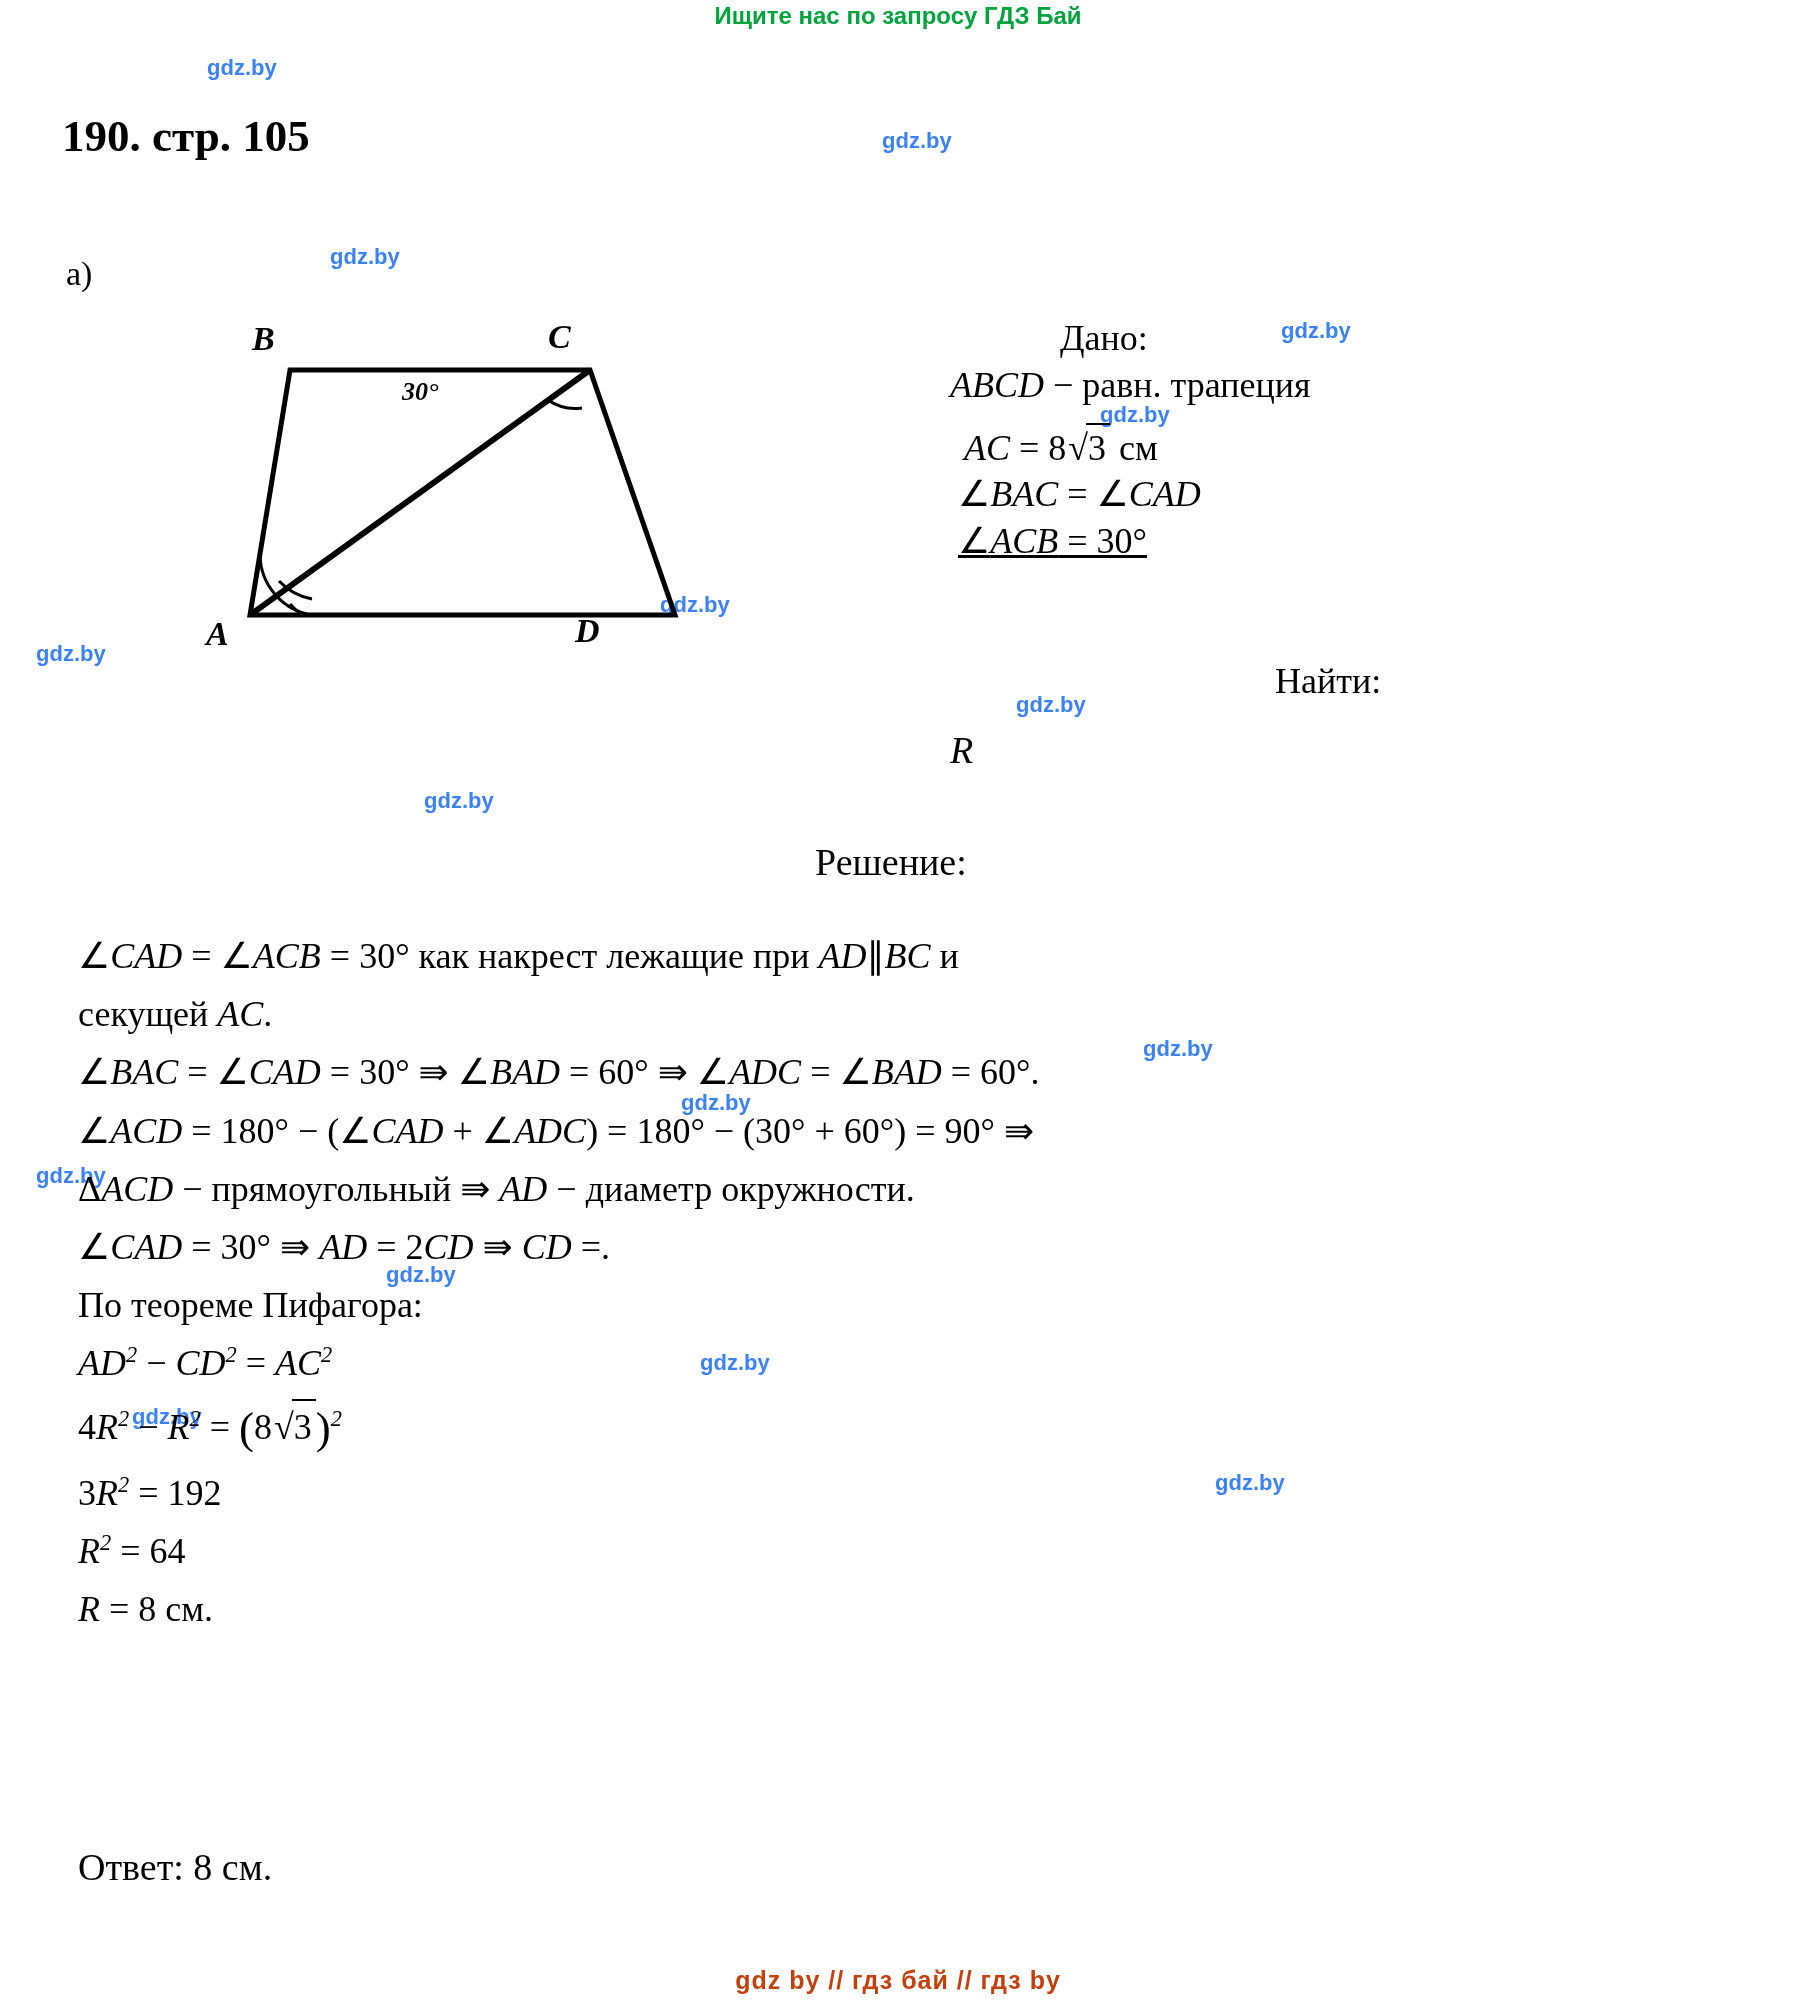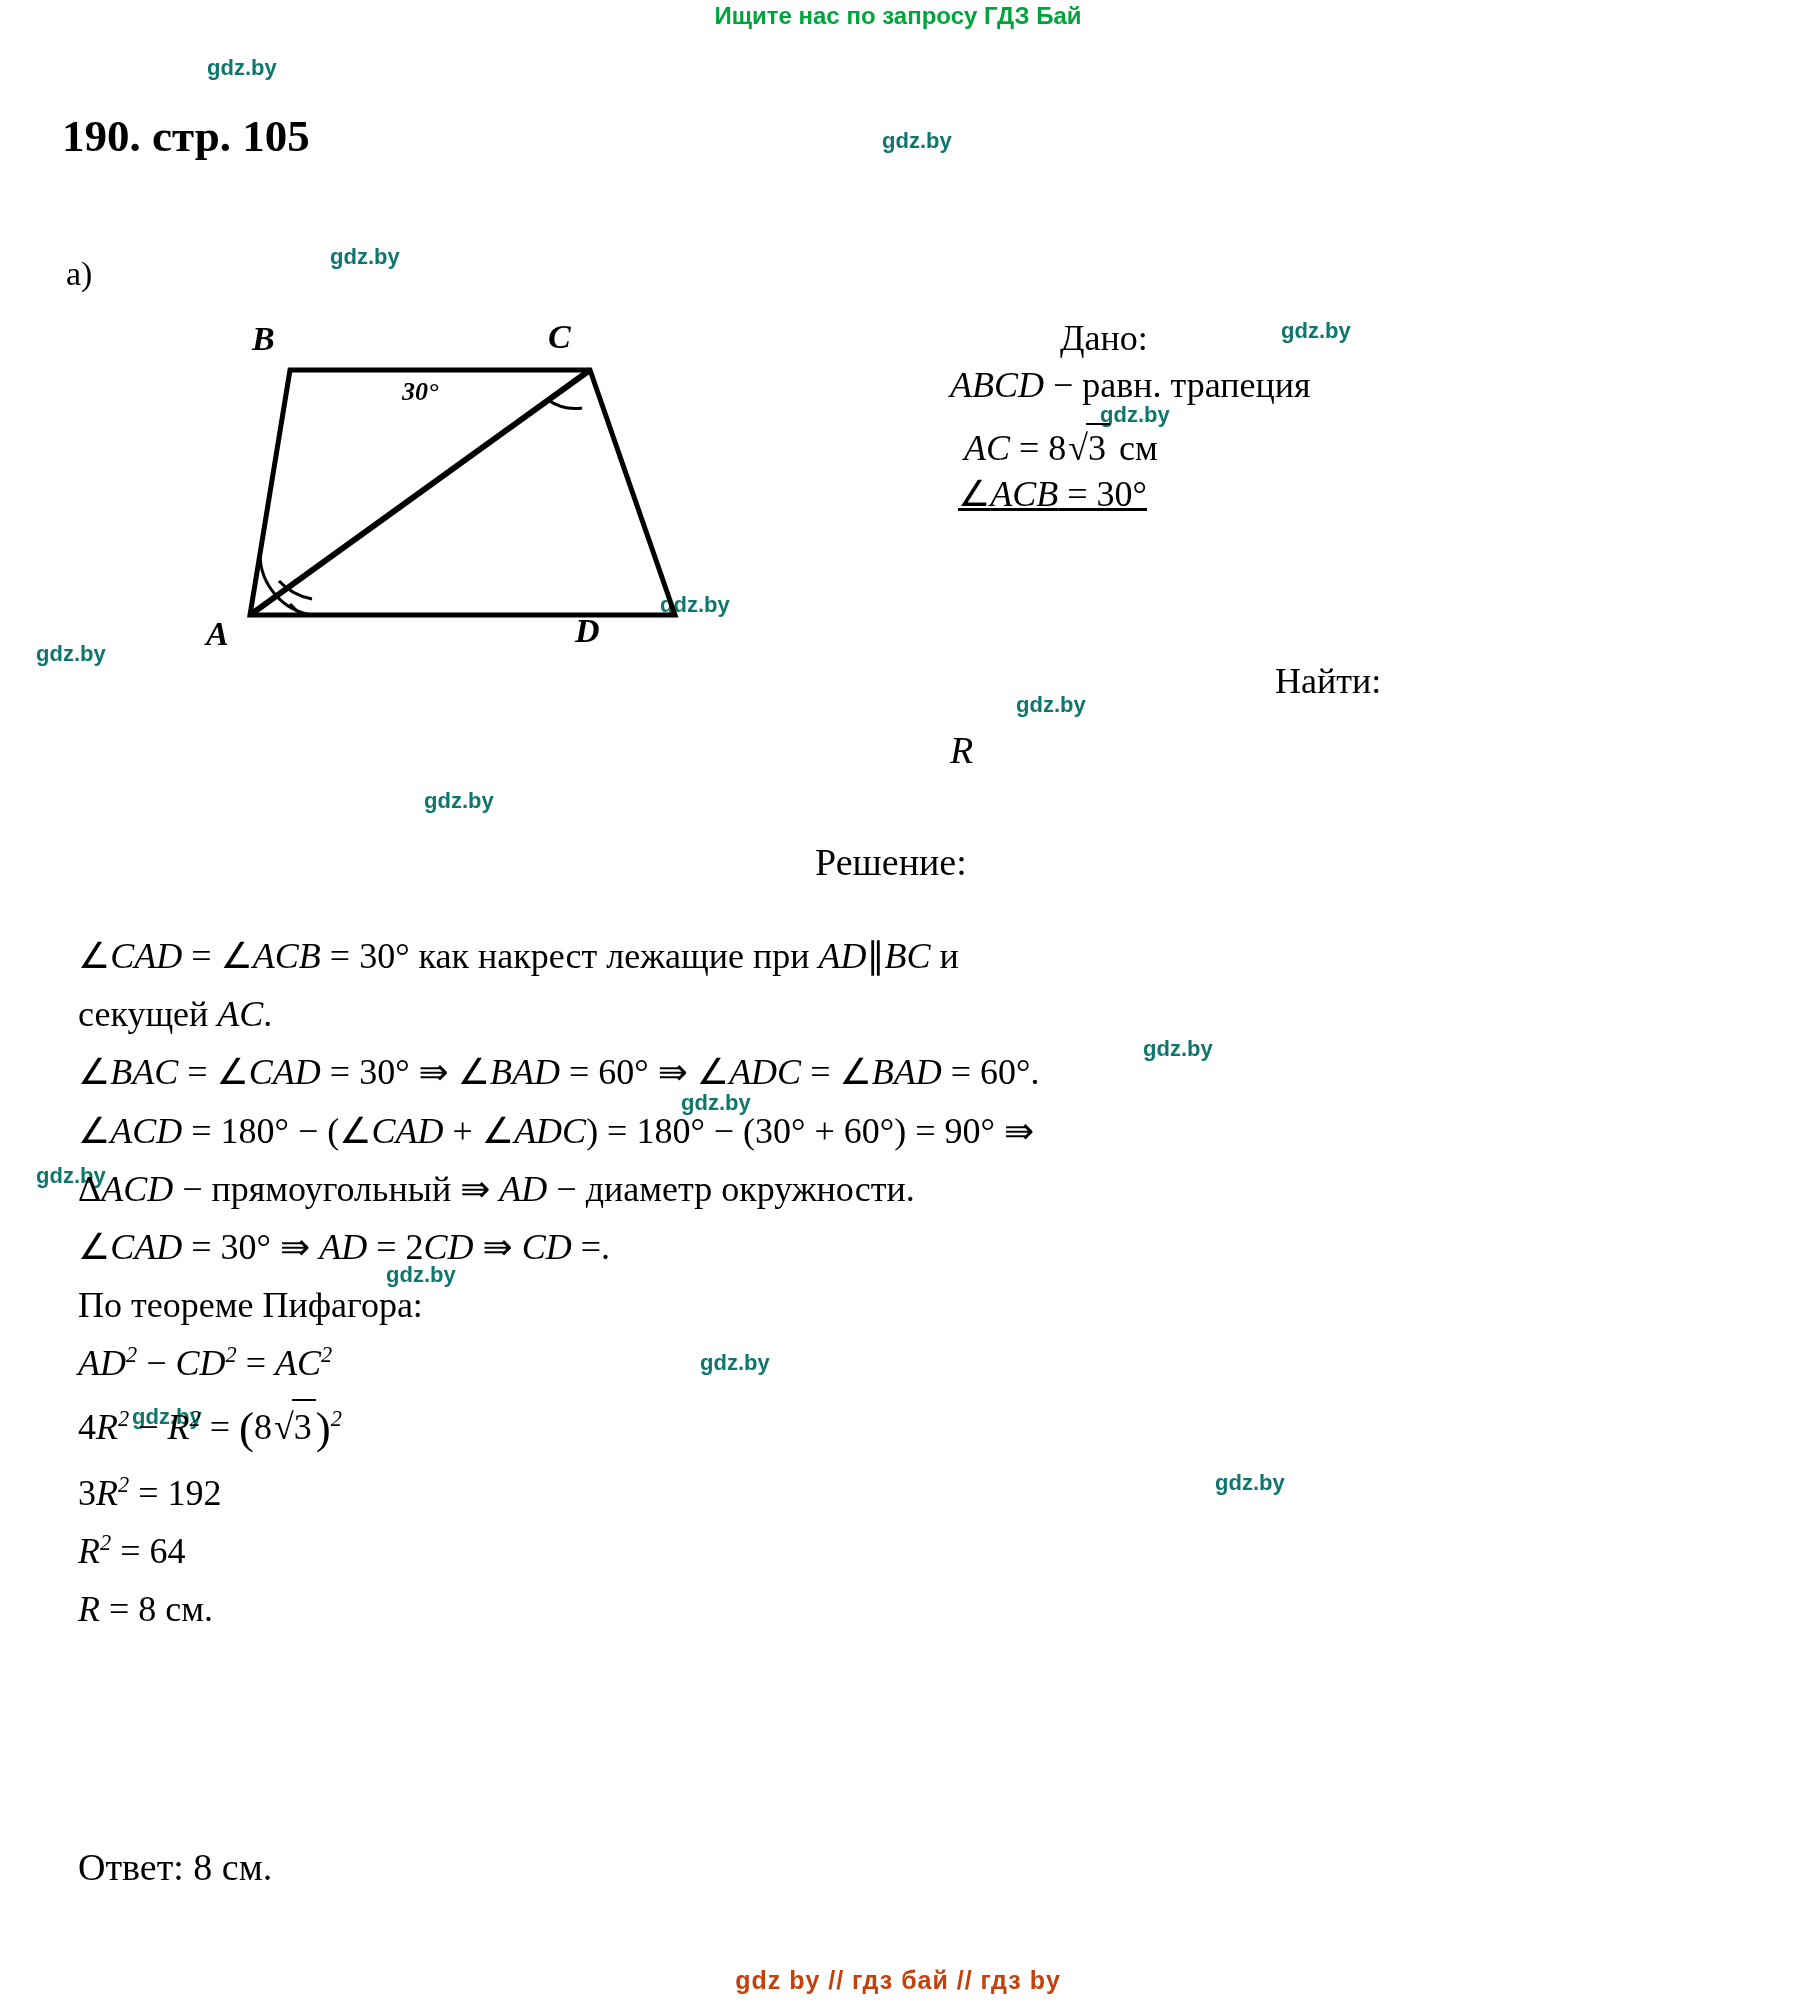--- a/index.html
+++ b/index.html
@@ -19,21 +19,21 @@
     position: absolute;
     left: 0; top: 0;
     width: 1796px;
     height: 2005px;
   }
   .wm {
     position: absolute;
     font-family: "Liberation Sans", sans-serif;
     font-size: 22px;
     font-weight: bold;
-    color: #0f766e;
+    color: #3b82f6;
     white-space: nowrap;
   }
   .top-banner {
     position: absolute;
     top: 2px;
     left: 0;
     width: 1796px;
     text-align: center;
     font-family: "Liberation Sans", sans-serif;
     font-size: 24px;
@@ -197,20 +197,23 @@
   </div>
 
   <div class="given-block">
     <div class="given-line" style="margin-left:110px;">Дано:</div>
     <div class="given-line">
       <span class="ital">ABCD</span> − равн. трапеция
     </div>
     <div class="given-line" style="margin-left:14px;margin-top:14px;">
       <span class="ital">AC</span> = 8<span class="sqrt-wrap">√<span class="radicand">3</span></span> см
     </div>
+    <div class="given-line" style="margin-left:8px;">
+      ∠<span class="ital">BAC</span> = ∠<span class="ital">CAD</span>
+    </div>
     <div class="given-line" style="margin-left:8px;text-decoration:underline;">
       ∠<span class="ital">ACB</span> = 30°
     </div>
   </div>
 
   <div class="find-label">Найти:</div>
   <div class="find-value">R</div>
 
   <div class="solution-label">Решение:</div>
 

